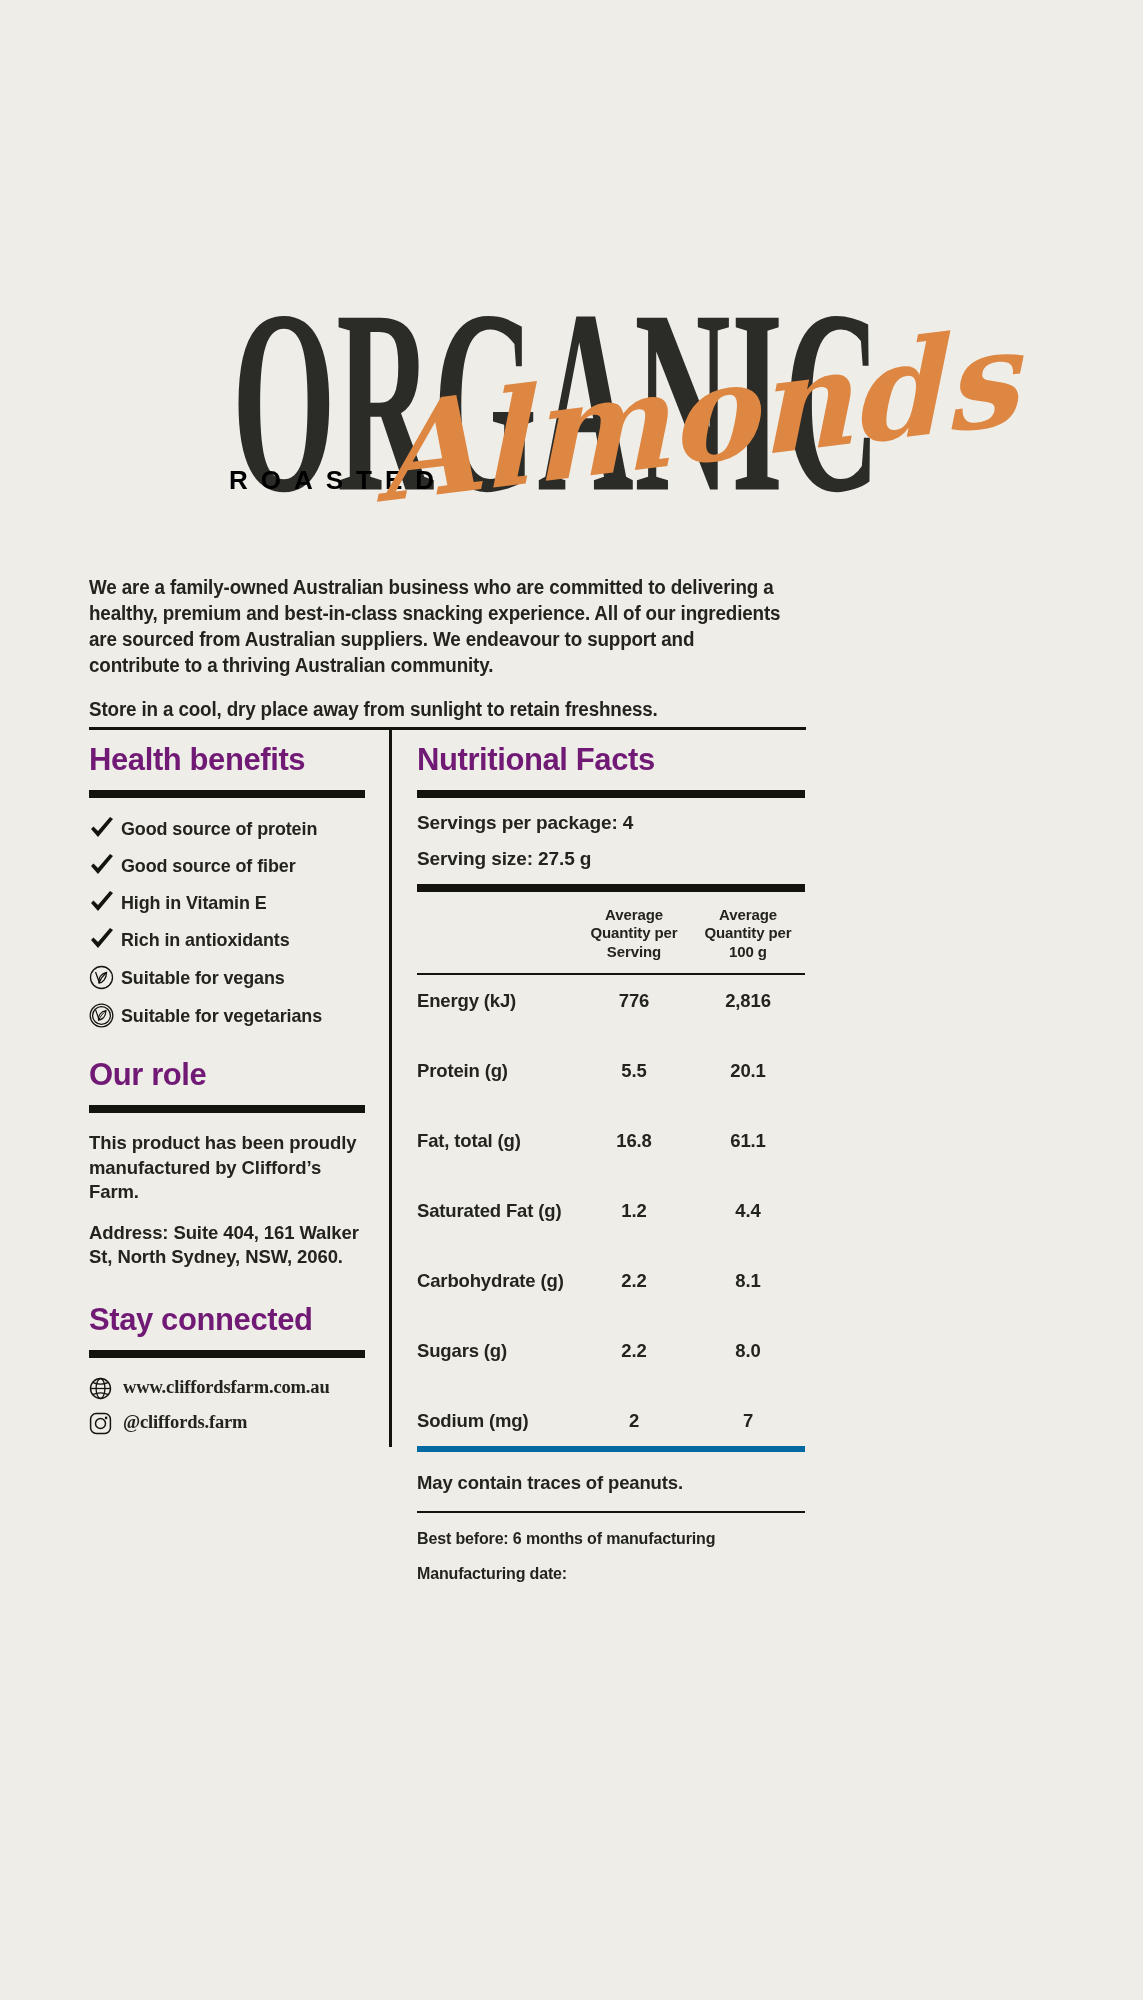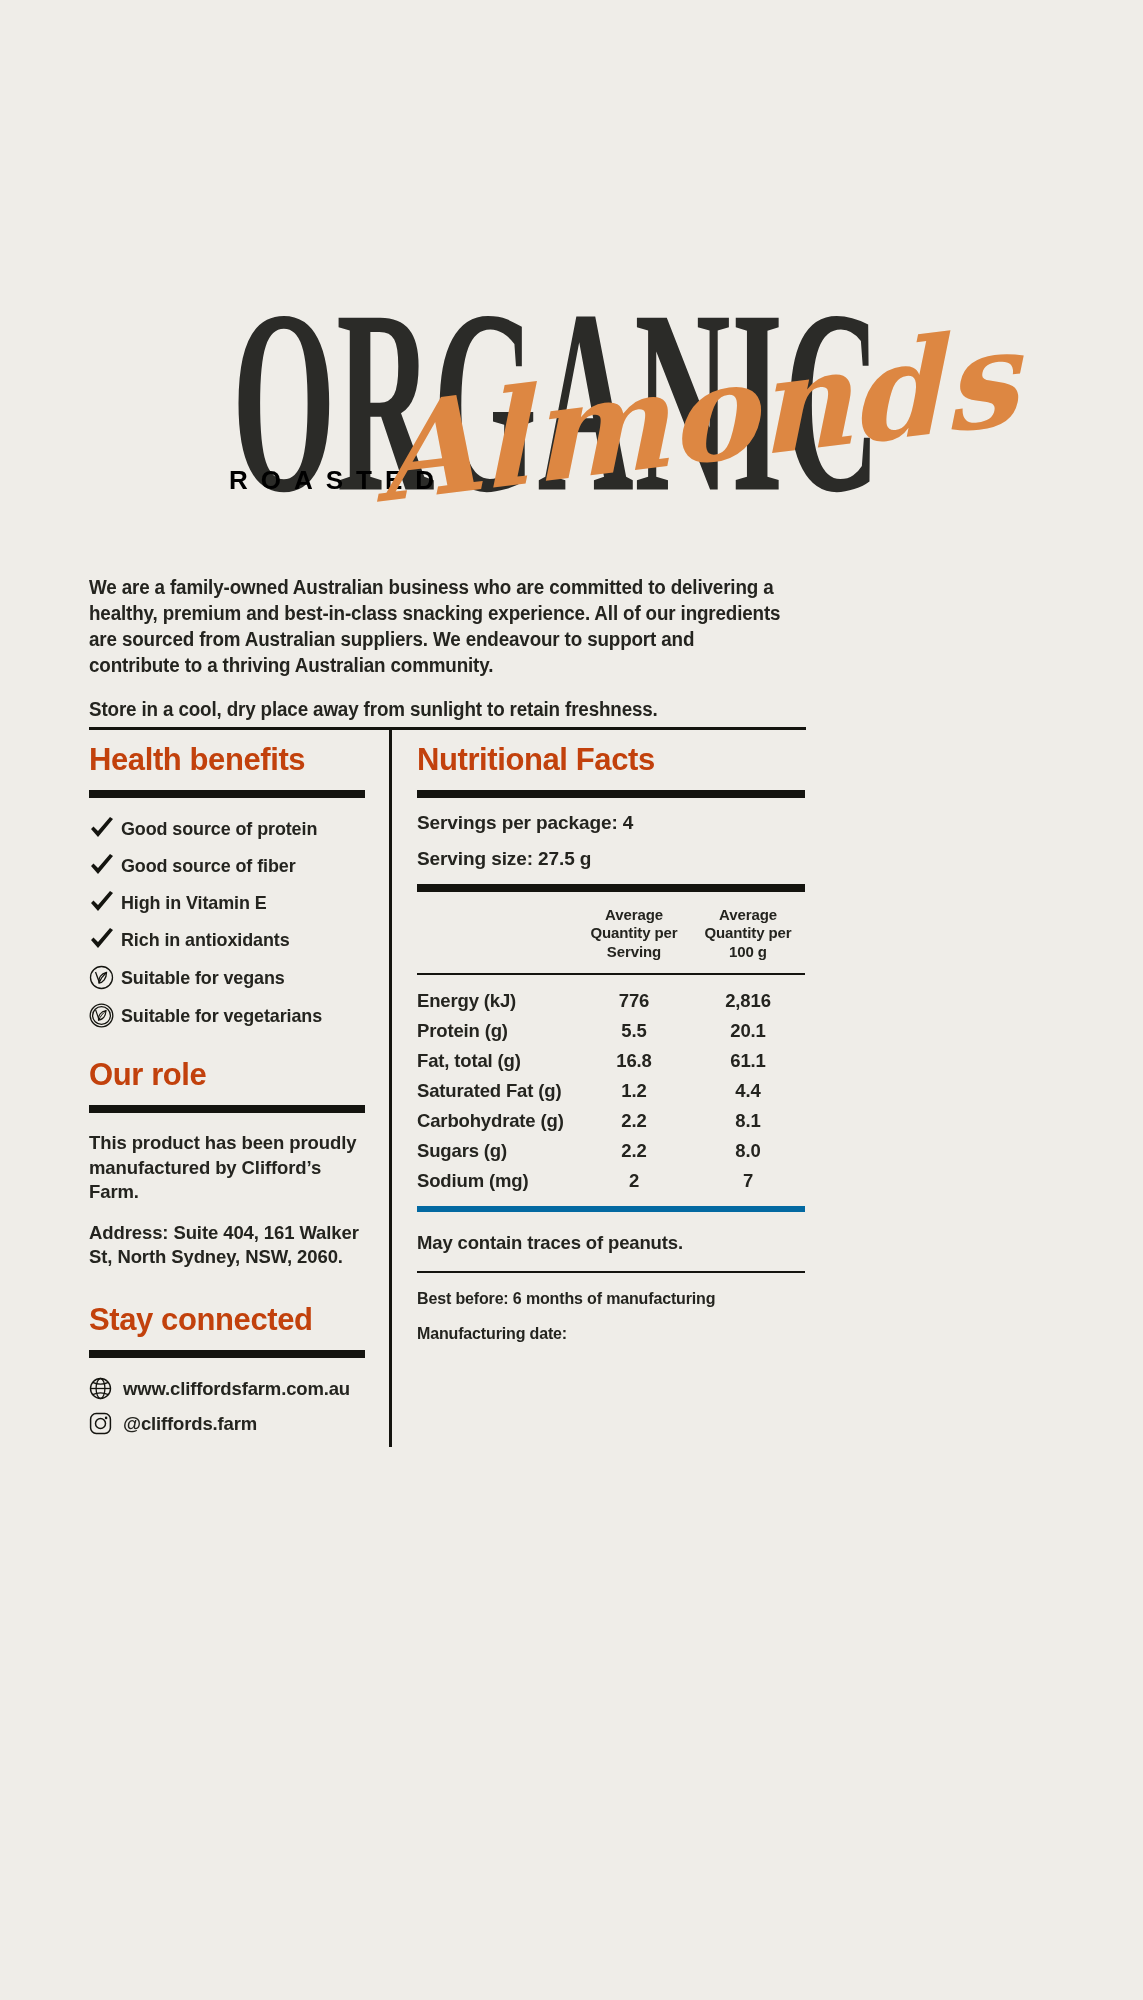--- a/index.html
+++ b/index.html
@@ -63,60 +63,60 @@
   .vdivider{position:absolute;left:389px;top:727px;width:2.5px;height:720px;background:#14140F;}
 
   .col-left{position:absolute;left:89px;top:742px;width:285px;}
   .col-right{position:absolute;left:417px;top:742px;width:390px;}
 
   h2.sect{
     margin:0;
     font-size:31px;
     font-weight:700;
     letter-spacing:-0.4px;
-    color:#c2410c;
+    color:#701a75;
   }
   .bar{height:8px;background:#14140F;margin-top:12px;}
   .bar.left{width:276px;}
   .bar.right{width:388px;}
 
   
   .benefits{margin-top:19px;}
   .bitem{display:flex;align-items:center;margin-bottom:13px;text-align:right;}
   .bitem .ico{width:32px;flex:0 0 32px;display:flex;align-items:center;}
   .bitem .lbl{font-size:18.5px;font-weight:700;letter-spacing:-0.1px;transform:scaleX(0.97);transform-origin:left center;white-space:nowrap;}
 
   
   .role-body{margin-top:18px;}
   .role-body p{margin:0 0 16px 0;font-size:18.5px;font-weight:700;line-height:1.33;letter-spacing:-0.1px;}
 
   
   .social{margin-top:19px;}
-  .sitem{display:flex;align-items:flex-end;margin-bottom:12px;}
+  .sitem{display:flex;align-items:flex-start;margin-bottom:12px;font-family:Liberation Serif, serif;}
   .sitem .ico{width:34px;flex:0 0 34px;display:flex;align-items:center;}
   .sitem .lbl{font-size:18.5px;font-weight:700;letter-spacing:-0.15px;white-space:nowrap;}
 
   
   .nutr-lines{margin-top:14px;}
   .nutr-lines p{margin:0 0 14px 0;font-size:19px;font-weight:700;letter-spacing:-0.1px;}
   .bar2{height:8px;background:#14140F;width:388px;margin-top:4px;margin-bottom:0px;}
 
   table.nf{width:388px;border-collapse:collapse;margin-top:0px;}
   table.nf th{
     font-size:15px;font-weight:700;line-height:1.22;
     text-align:center;vertical-align:bottom;
     padding:14px 0 12px 0;
     letter-spacing:-0.1px;
   }
   table.nf th.blank{width:160px;}
   table.nf th.c{width:114px;}
   table.nf tr.hdr th{border-bottom:2.5px solid #14140F;}
   table.nf td{
     font-size:18.5px;font-weight:700;
-    padding:4px 0;
+    padding:24px 0;
     letter-spacing:-0.15px;
   }
   table.nf td.n{text-align:center;}
   table.nf tr.first td{padding-top:15px;}
   table.nf tr.last td{border-bottom:6px solid #0369a1;padding-bottom:14px;}
 
   .notes{margin-top:19px;}
   .notes p{margin:0 0 16px 0;font-size:18.5px;font-weight:700;line-height:1.33;letter-spacing:-0.15px;}
   .hr-thin{width:388px;height:2px;background:#14140F;margin:6px 0 17px 0;}
   .best p{margin:0 0 17px 0;font-size:16px;font-weight:700;letter-spacing:-0.15px;}

